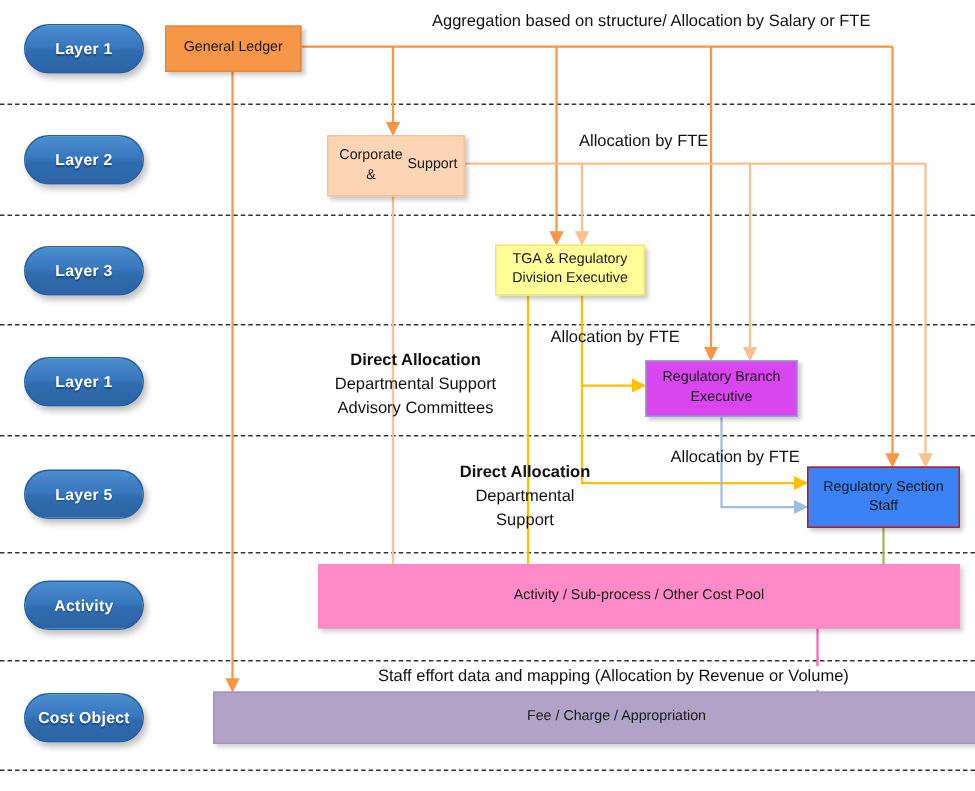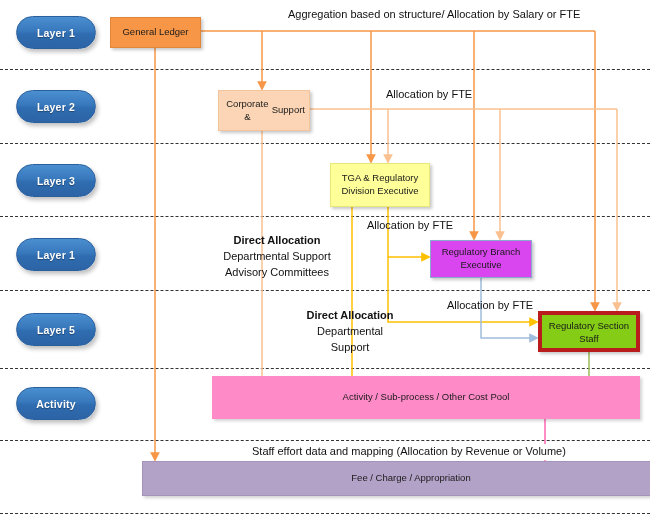--- a/index.html
+++ b/index.html
@@ -24,21 +24,21 @@
 
   
   .box{position:absolute;box-sizing:border-box;display:flex;
        align-items:center;justify-content:center;text-align:center;
        font-size:9.5px;color:#1a1a1a;line-height:1.35;
        box-shadow:2px 2px 3px rgba(0,0,0,.22);padding:2px 4px;}
   .box-gl{background:#F79646;border:1px solid #e2873a;}
   .box-corp{background:#FBD5B5;border:1px solid #f3c49c;}
   .box-tga{background:#FFFF99;border:1px solid #e8e87a;}
   .box-branch{background:#d946ef;border:1px solid #89a9cd;}
-  .box-section{background:#84cc16;border:4px solid #b91c1c;justify-content:flex-end;}
+  .box-section{background:#3b82f6;border:1px solid #b91c1c;}
   .bar-activity{background:#FF8AC8;border:1px solid #ff8ac8;box-shadow:2px 2px 3px rgba(0,0,0,.18);}
   .bar-cost{background:#B3A2C7;border:1px solid #a693bc;box-shadow:2px 2px 3px rgba(0,0,0,.18);}
 
   
   .note{position:absolute;font-size:11px;color:#111;line-height:1.45;white-space:nowrap;}
   .note.center{text-align:center;}
   .note b{font-weight:bold;}
 
   svg.wires{position:absolute;left:0;top:0;width:650px;height:527px;pointer-events:none;}
 </style>
@@ -105,29 +105,30 @@
       <path d="M545,415 L545,457" stroke="#FF66B2" marker-end="url(#ar-pk)"></path>
     </g>
   </svg>
 
   <div class="badge" style="left:16px;top:16px;">Layer 1</div>
   <div class="badge" style="left:16px;top:90px;">Layer 2</div>
   <div class="badge" style="left:16px;top:164px;">Layer 3</div>
   <div class="badge" style="left:16px;top:238px;">Layer 1</div>
   <div class="badge" style="left:16px;top:313px;">Layer 5</div>
   <div class="badge" style="left:16px;top:387px;">Activity</div>
+  <div class="badge" style="left:16px;top:462px;">Cost Object</div>
 
   <div class="box box-gl" style="left:110px;top:17px;width:91px;height:31px;">General Ledger</div>
 
   <div class="box box-corp" style="left:218px;top:90px;width:92px;height:41px;flex-direction:row;">
     <span>Corporate &amp;</span>
     <span>Support</span>
   </div>
 
-  <div class="box box-tga" style="left:330px;top:163px;width:100px;height:44px;flex-direction:column;">
+  <div class="box box-tga" style="left:330px;top:163px;width:100px;height:34px;flex-direction:column;">
     <span>TGA &amp; Regulatory</span>
     <span>Division Executive</span>
   </div>
 
   <div class="box box-branch" style="left:430px;top:240px;width:102px;height:38px;flex-direction:column;">
     <span>Regulatory Branch</span>
     <span>Executive</span>
   </div>
 
   <div class="box box-section" style="left:538px;top:311px;width:102px;height:41px;flex-direction:column;">

